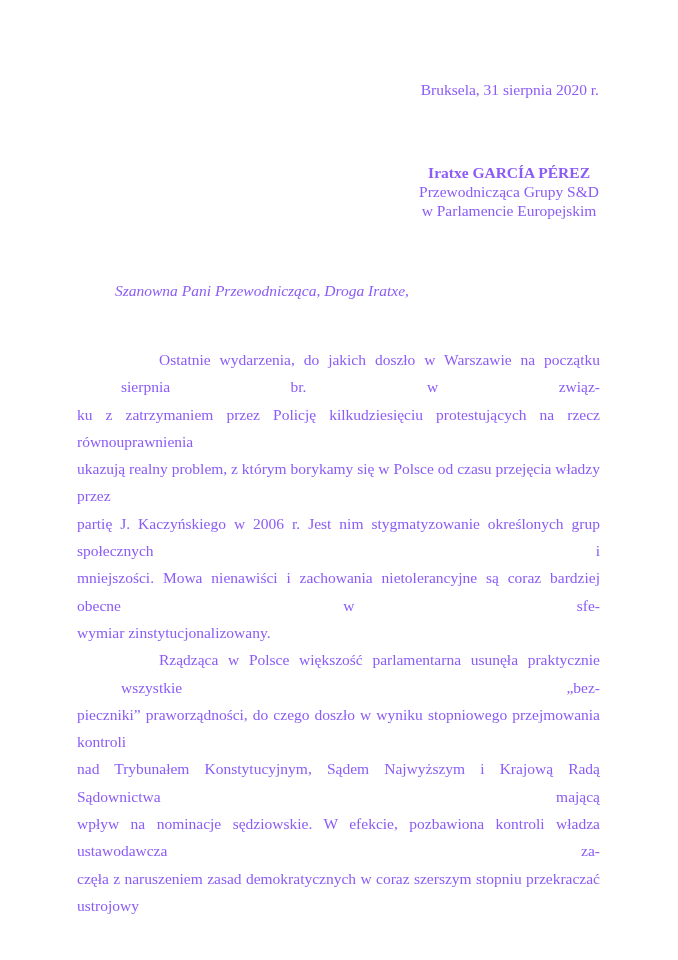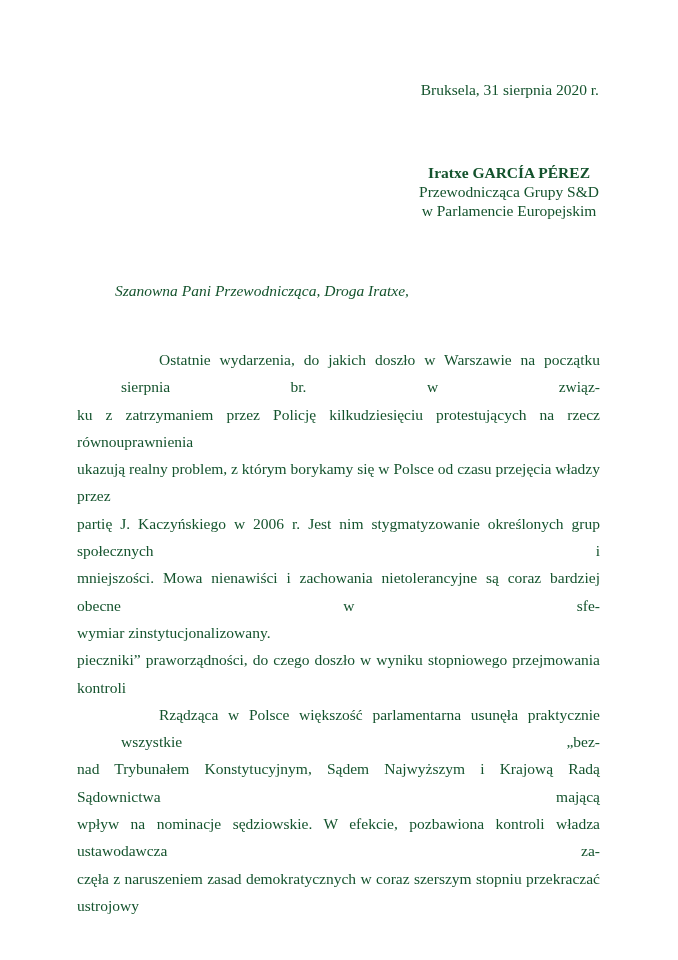--- a/index.html
+++ b/index.html
@@ -6,21 +6,21 @@
     margin: 0;
     padding: 0;
     background: #ffffff;
   }
   .page {
     position: relative;
     width: 678px;
     height: 960px;
     background: #ffffff;
     font-family: "Liberation Serif", "DejaVu Serif", serif;
-    color: #14532d;
+    color: #8b5cf6;
     overflow: hidden;
   }
   .date-line {
     position: absolute;
     top: 80px;
     right: 79px;
     font-size: 15.5px;
     line-height: 19px;
     text-align: right;
     white-space: nowrap;
@@ -87,22 +87,22 @@
   <div class="letter-body">
     <div class="para">
       <div class="line first">Ostatnie wydarzenia, do jakich doszło w Warszawie na początku sierpnia br. w związ-</div>
       <div class="line">ku z zatrzymaniem przez Policję kilkudziesięciu protestujących na rzecz równouprawnienia</div>
       <div class="line">ukazują realny problem, z którym borykamy się w Polsce od czasu przejęcia władzy przez</div>
       <div class="line">partię J. Kaczyńskiego w 2006 r. Jest nim stygmatyzowanie określonych grup społecznych i</div>
       <div class="line">mniejszości. Mowa nienawiści i zachowania nietolerancyjne są coraz bardziej obecne w sfe-</div>
       <div class="line last">wymiar zinstytucjonalizowany.</div>
     </div>
     <div class="para">
+      <div class="line first">Rządząca w Polsce większość parlamentarna usunęła praktycznie wszystkie „bez-</div>
       <div class="line">pieczniki” praworządności, do czego doszło w wyniku stopniowego przejmowania kontroli</div>
-      <div class="line first">Rządząca w Polsce większość parlamentarna usunęła praktycznie wszystkie „bez-</div>
       <div class="line">nad Trybunałem Konstytucyjnym, Sądem Najwyższym i Krajową Radą Sądownictwa mającą</div>
       <div class="line">wpływ na nominacje sędziowskie. W efekcie, pozbawiona kontroli władza ustawodawcza za-</div>
       <div class="line">częła z naruszeniem zasad demokratycznych w coraz szerszym stopniu przekraczać ustrojowy</div>
 
     </div>
   </div>
 
 </div>
 
 </body></html>

